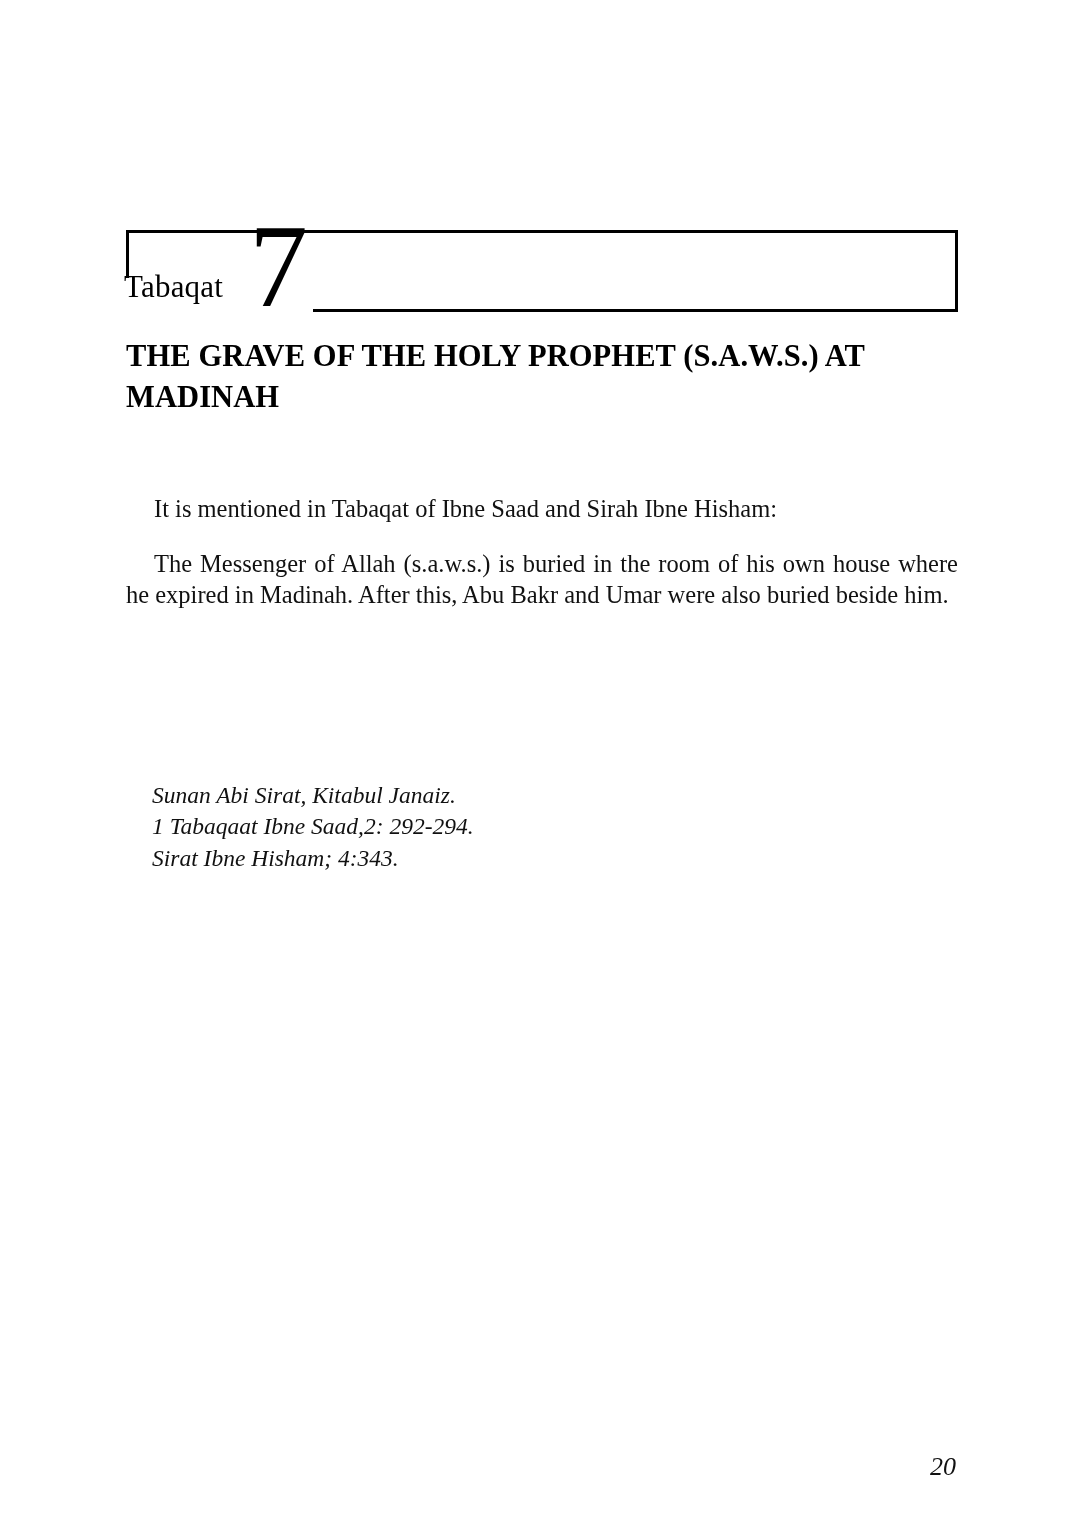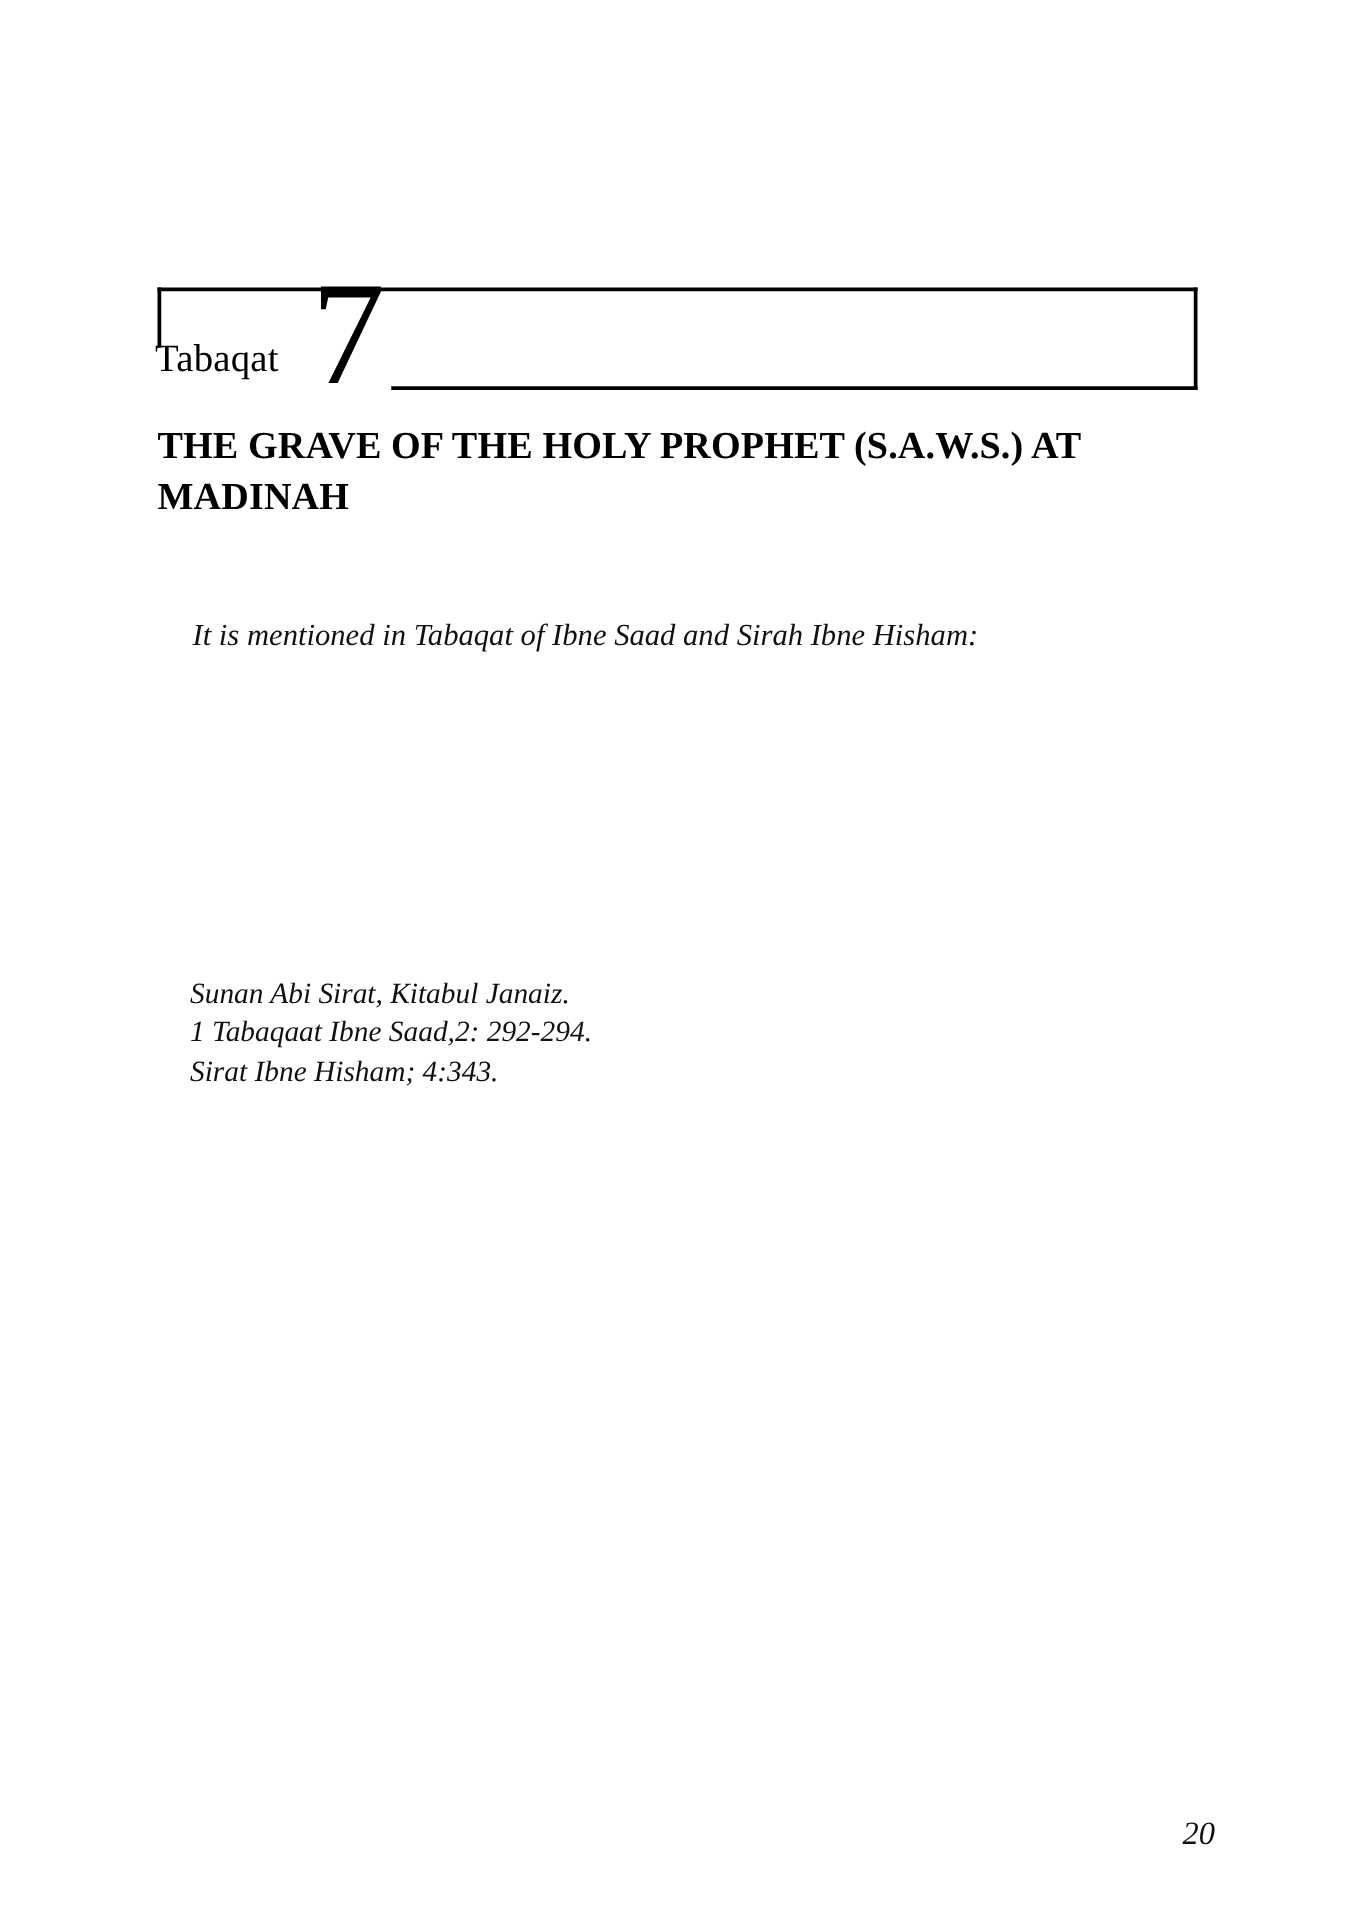--- a/index.html
+++ b/index.html
@@ -126,21 +126,20 @@
     text-indent: 28px;
     color: #111111;
   }
 
   .para:last-of-type {
     margin-bottom: 0;
   }
 
   .para-lead {
     text-align: left;
-    font-style: italic;
   }
 
   
   .references {
     position: absolute;
     left: 152px;
     top: 780px;
     width: 700px;
   }
 
@@ -149,21 +148,21 @@
     font-style: italic;
     font-size: 23.5px;
     line-height: 1.33;
     color: #111111;
     white-space: nowrap;
   }
 
   
   .page-number {
     position: absolute;
-    right: 114px;
+    right: 130px;
     bottom: 56px;
     font-family: "Liberation Serif", "DejaVu Serif", serif;
     font-style: italic;
     font-size: 26px;
     line-height: 1;
     color: #111111;
   }
 </style>
 </head>
 <body>
@@ -176,20 +175,21 @@
     <div class="chapter-rule-left"></div>
     <div class="chapter-rule-bottom"></div>
     <div class="chapter-word">Tabaqat</div>
     <div class="chapter-number">7</div>
   </div>
 
   <h1 class="chapter-title">THE GRAVE OF THE HOLY PROPHET (S.A.W.S.) AT MADINAH</h1>
 
   <div class="body-text">
     <p class="para para-lead">It is mentioned in Tabaqat of Ibne Saad and Sirah Ibne Hisham:</p>
+    <p class="para">The Messenger of Allah (s.a.w.s.) is buried in the room of his own house where he expired in Madinah. After this, Abu Bakr and Umar were also buried beside him.</p>
   </div>
 
   <div class="references">
     <div class="reference-line">Sunan Abi Sirat, Kitabul Janaiz.</div>
     <div class="reference-line">1 Tabaqaat Ibne Saad,2: 292-294.</div>
     <div class="reference-line">Sirat Ibne Hisham; 4:343.</div>
   </div>
 
   <div class="page-number">20</div>
 

